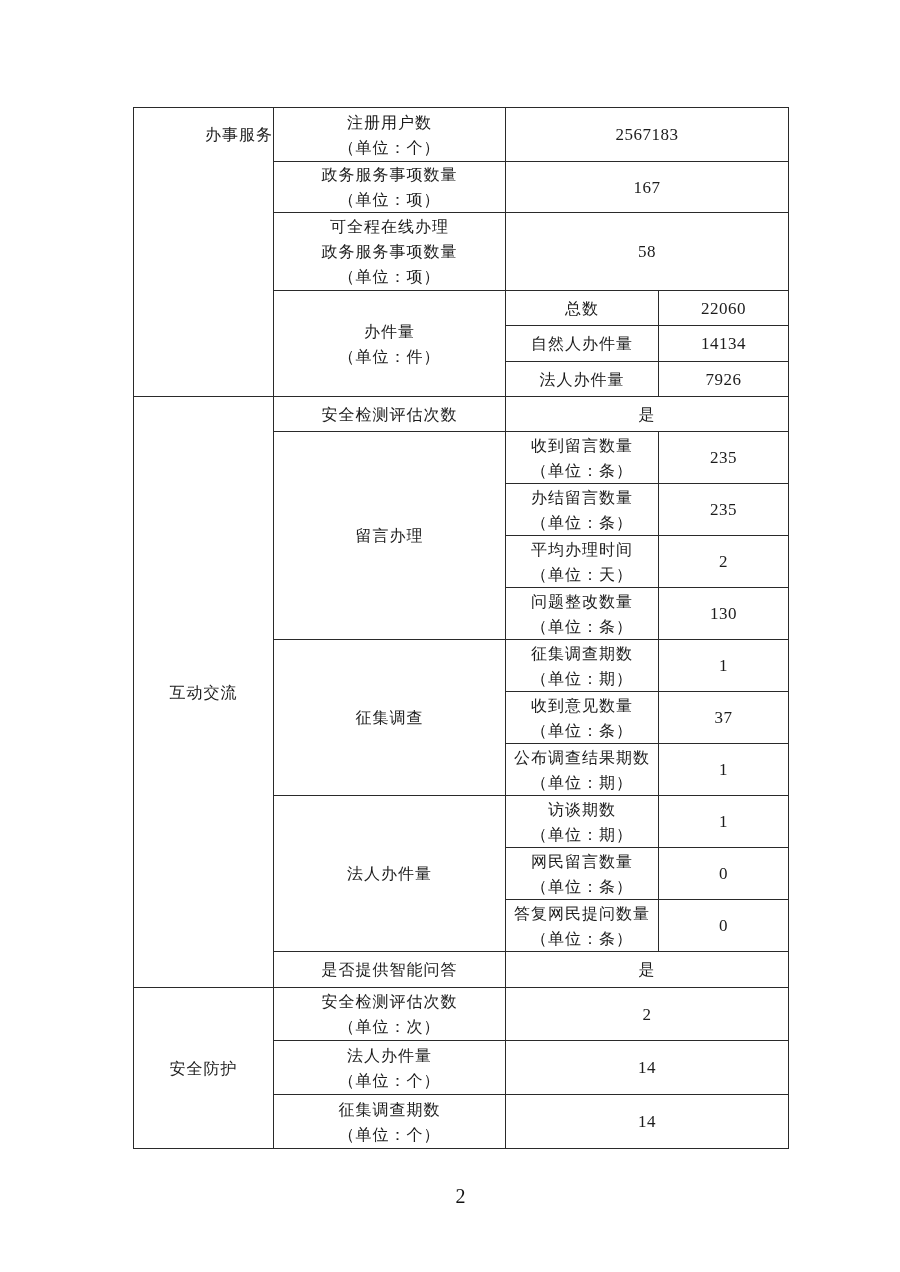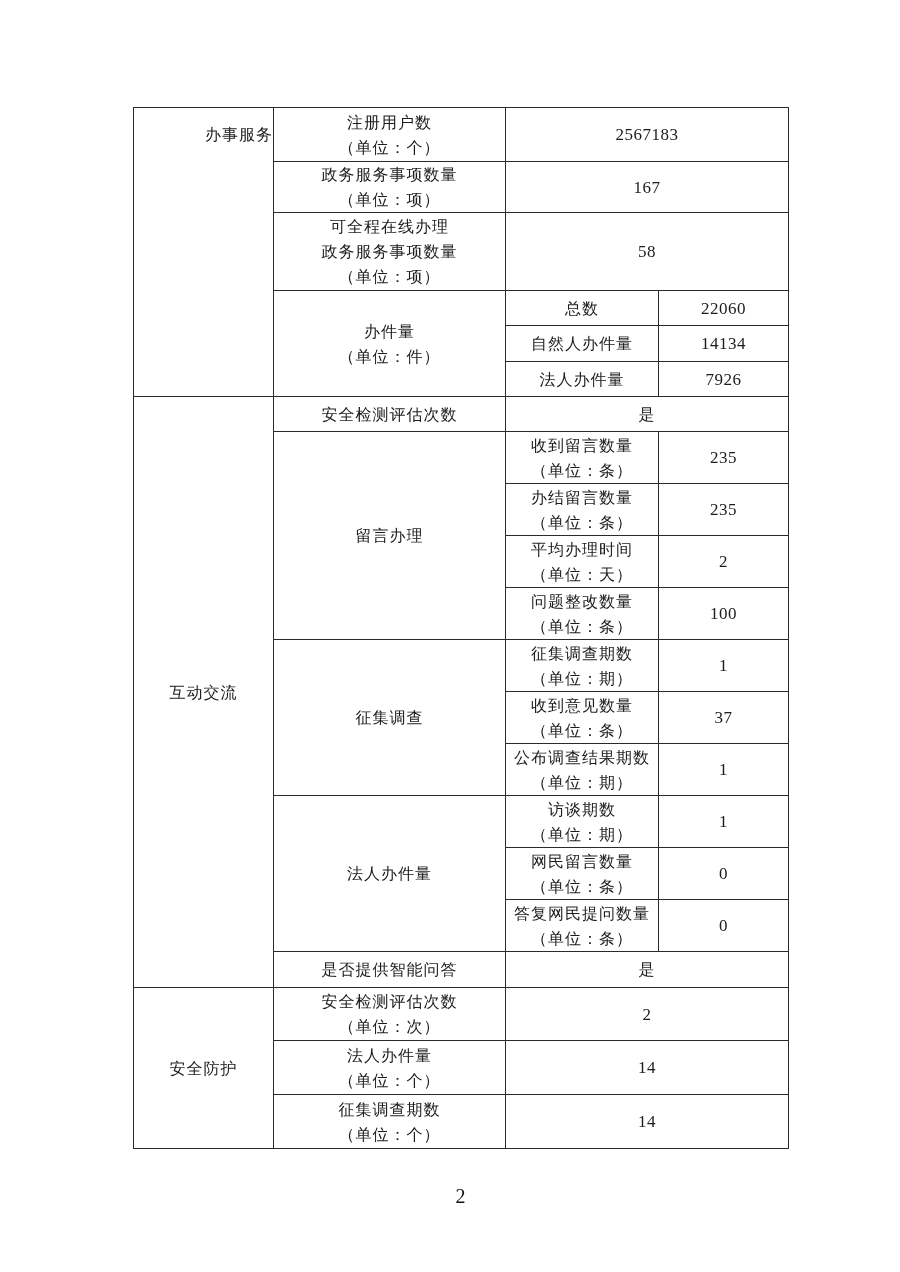--- a/index.html
+++ b/index.html
@@ -123,21 +123,21 @@
       <td class="val">235</td>
     </tr>
     <tr class="h52">
       <td class="lbl">平均办理时间
 （单位：天）</td>
       <td class="val">2</td>
     </tr>
     <tr class="h52">
       <td class="lbl">问题整改数量
 （单位：条）</td>
-      <td class="val">100</td>
+      <td class="val">130</td>
     </tr>
     <tr class="h52">
       <td rowspan="3" class="lbl">征集调查</td>
       <td class="lbl">征集调查期数
 （单位：期）</td>
       <td class="val">1</td>
     </tr>
     <tr class="h52">
       <td class="lbl">收到意见数量
 （单位：条）</td>

